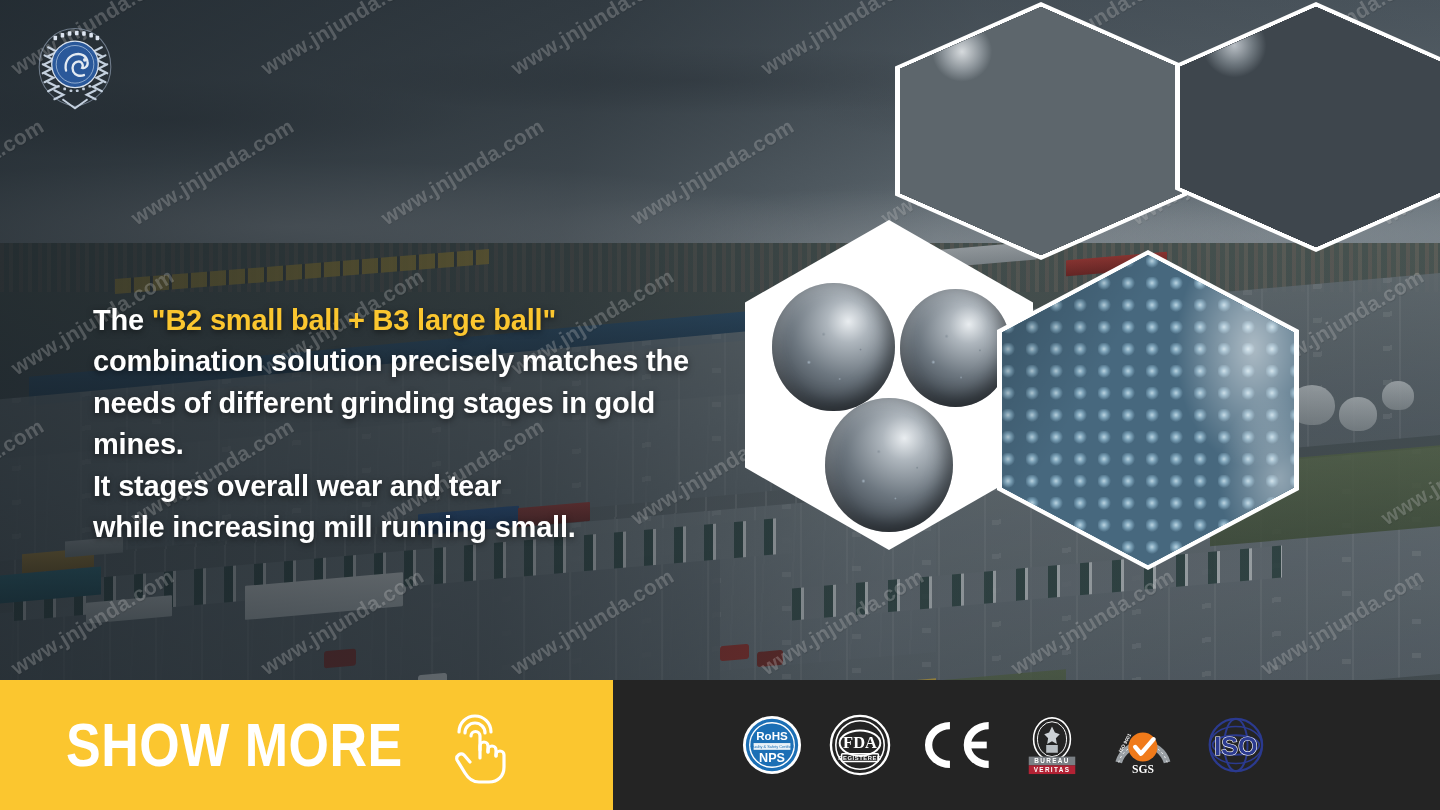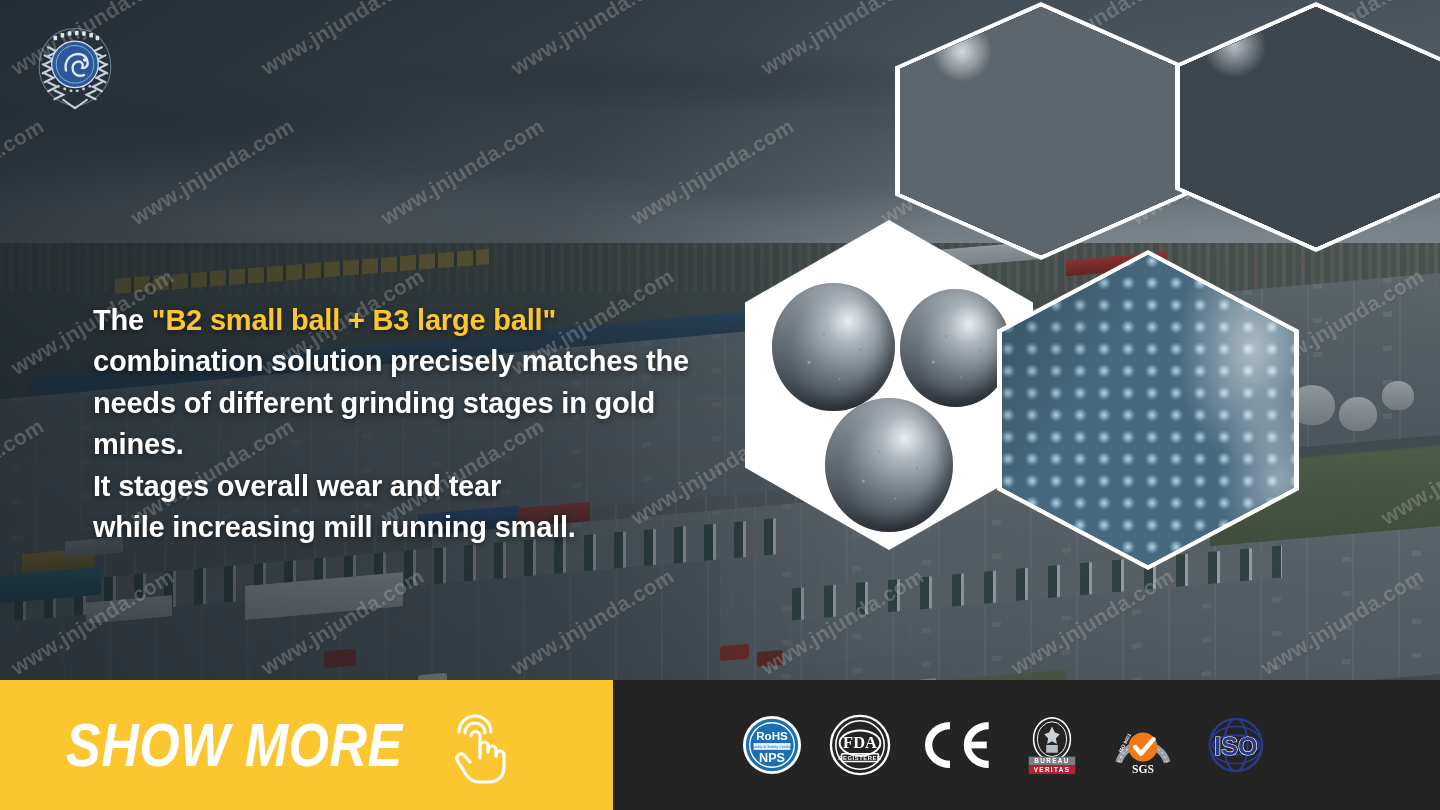--- a/index.html
+++ b/index.html
@@ -265,21 +265,21 @@
     content:"";position:absolute;inset:0;
     background:
       linear-gradient(120deg, rgba(0,0,0,.22) 0%, rgba(0,0,0,0) 35%),
       radial-gradient(ellipse 38% 55% at 86% 30%, rgba(255,255,255,.55), rgba(255,255,255,0) 70%),
       radial-gradient(ellipse 30% 40% at 95% 72%, rgba(255,255,255,.40), rgba(255,255,255,0) 70%);
   }
 
   
   .cta{
     position:absolute;left:0;bottom:0;width:613px;height:130px;
-    background:#fbc62f;display:flex;align-items:center;font-style:italic;
+    background:#fbc62f;display:flex;align-items:center;
   }
   .cta-label{
     margin-left:66px;color:#ffffff;font-size:52px;font-weight:800;
     letter-spacing:.5px;line-height:1;
     transform:scaleY(1.16);transform-origin:left center;
   }
   .cta-icon{margin-left:38px;width:72px;height:78px;}
   .cta-icon svg{width:100%;height:100%;display:block;}
 
   .certs{

